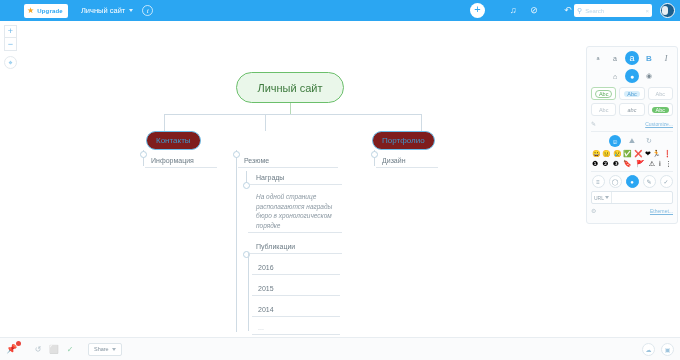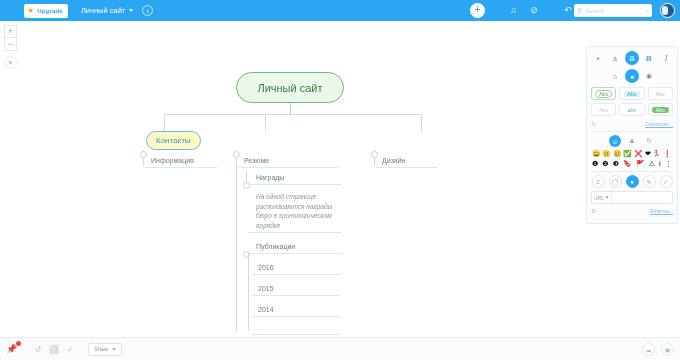--- a/index.html
+++ b/index.html
@@ -129,21 +129,21 @@
   .node-root {
     left: 236px; top: 51px;
     width: 108px; height: 31px;
     background: #eaf7ea;
     border: 1.5px solid #6bbf6b;
     border-radius: 16px;
     color: #3d7a3d; font-size: 11px;
   }
   .node-l1 {
     height: 19px;
-    background: #fef9c3;
+    background: #7f1d1d;
     border: 1.2px solid #6bbde8;
     border-radius: 10px;
     color: #3f96cc; font-size: 8px;
     padding: 0 9px;
   }
   .n-contacts { left: 146px; top: 110px; }
   .n-about    { left: 236px; top: 110px; }
   .n-portfolio{ left: 372px; top: 110px; }
 
   
@@ -362,20 +362,21 @@
 
     <div class="conn conn-h" style="left:164px; top:93px; width:258px;"></div>
 
     <div class="conn conn-v" style="left:164px; top:93px; height:17px;"></div>
     <div class="conn conn-v" style="left:265px; top:93px; height:17px;"></div>
     <div class="conn conn-v" style="left:421px; top:93px; height:17px;"></div>
 
     <div class="node node-root">Личный сайт</div>
 
     <div class="node node-l1 n-contacts">Контакты</div>
+    <div class="node node-l1 n-portfolio">Портфолио</div>
 
     <div class="conn conn-v" style="left:143px; top:129px; height:16px;"></div>
     <div class="bullet" style="left:140px; top:130px;"></div>
     <div class="leaf" style="left:145px; top:136px; width:72px;">Информация</div>
 
     <div class="conn conn-v" style="left:236px; top:129px; height:182px;"></div>
     <div class="bullet" style="left:233px; top:130px;"></div>
     <div class="leaf" style="left:238px; top:136px; width:100px;">Резюме</div>
 
     <div class="conn conn-v" style="left:246px; top:150px; height:14px;"></div>

